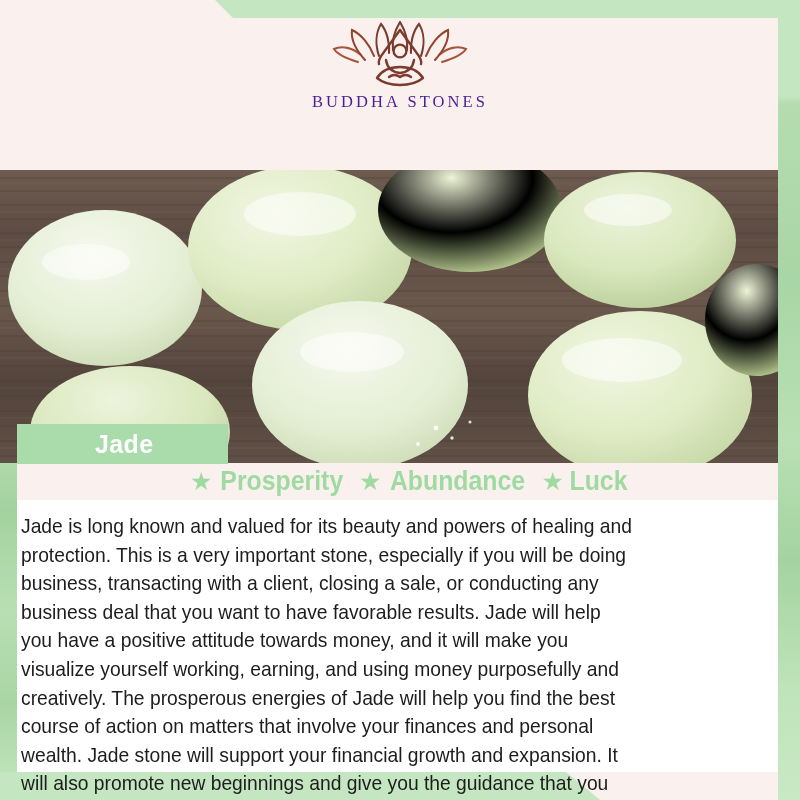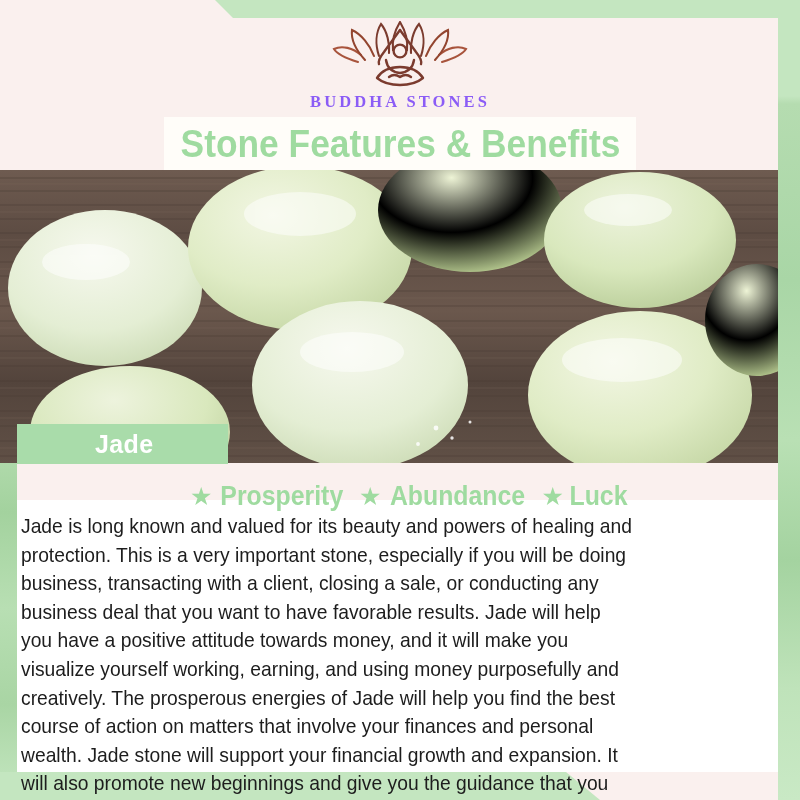--- a/index.html
+++ b/index.html
@@ -58,22 +58,22 @@
     flex-direction: column;
     align-items: center;
     justify-content: flex-start;
   }
   #logo-mark { width: 150px; height: 72px; display: block; }
   #logo-wordmark {
     margin-top: 2px;
     font-family: "Liberation Serif", serif;
     font-size: 16.5px;
     letter-spacing: 3.1px;
-    color: #8b5cf6;
-    font-weight: 700;
+    color: #4c1d95;
+    font-weight: 400;
     white-space: nowrap;
   }
 
   
   #title-banner {
     position: absolute;
     top: 117px; left: 164px; width: 472px; height: 55px;
     background: #fffdf9;
     display: flex;
     align-items: center;
@@ -110,21 +110,21 @@
     margin-left: 78px;
     color: #ffffff;
     font-size: 25px;
     font-weight: bold;
     letter-spacing: 0.4px;
   }
 
   
   #keywords {
     position: absolute;
-    top: 481px; left: 0; width: 800px;
+    top: 466px; left: 0; width: 800px;
     text-align: center;
     white-space: nowrap;
     padding-left: 20px;
   }
   .kw {
     display: inline-block;
     font-family: "Liberation Sans Narrow", "Liberation Sans", sans-serif;
     font-size: 27px;
     font-weight: bold;
     color: #9fdba0;
@@ -202,23 +202,20 @@
         <path d="M52 60 C 57 52, 66 49, 75 49 C 84 49, 93 52, 98 60 C 92 65, 83 67, 75 67 C 67 67, 58 65, 52 60 Z"></path>
 
         <path d="M64 59 C 68 56, 72 57, 75 59 C 78 57, 82 56, 86 59"></path>
       </g>
 
       <circle cx="75" cy="33" r="6.4" fill="none" stroke="#7b3b2e" stroke-width="2.4"></circle>
     </svg>
     <div id="logo-wordmark">BUDDHA STONES</div>
   </div>
 
-  <div id="title-banner">
-    <div id="title-text">Stone Features &amp; Benefits</div>
-  </div>
 
   <div id="hero">
     <svg viewBox="0 0 778 293" preserveAspectRatio="none" aria-hidden="true">
       <defs>
         <linearGradient id="wood" x1="0" y1="0" x2="0" y2="1">
           <stop offset="0%" stop-color="#6e5b50"></stop>
           <stop offset="22%" stop-color="#5d4c43"></stop>
           <stop offset="48%" stop-color="#6b584d"></stop>
           <stop offset="72%" stop-color="#53443c"></stop>
           <stop offset="100%" stop-color="#605046"></stop>

